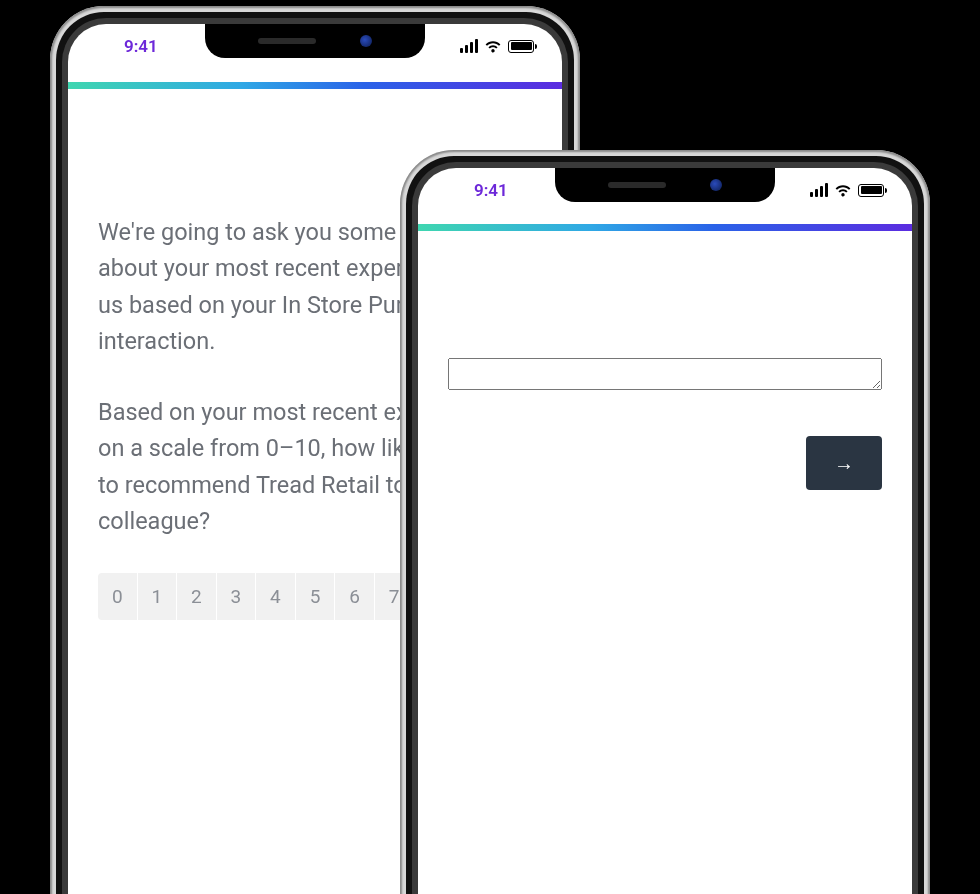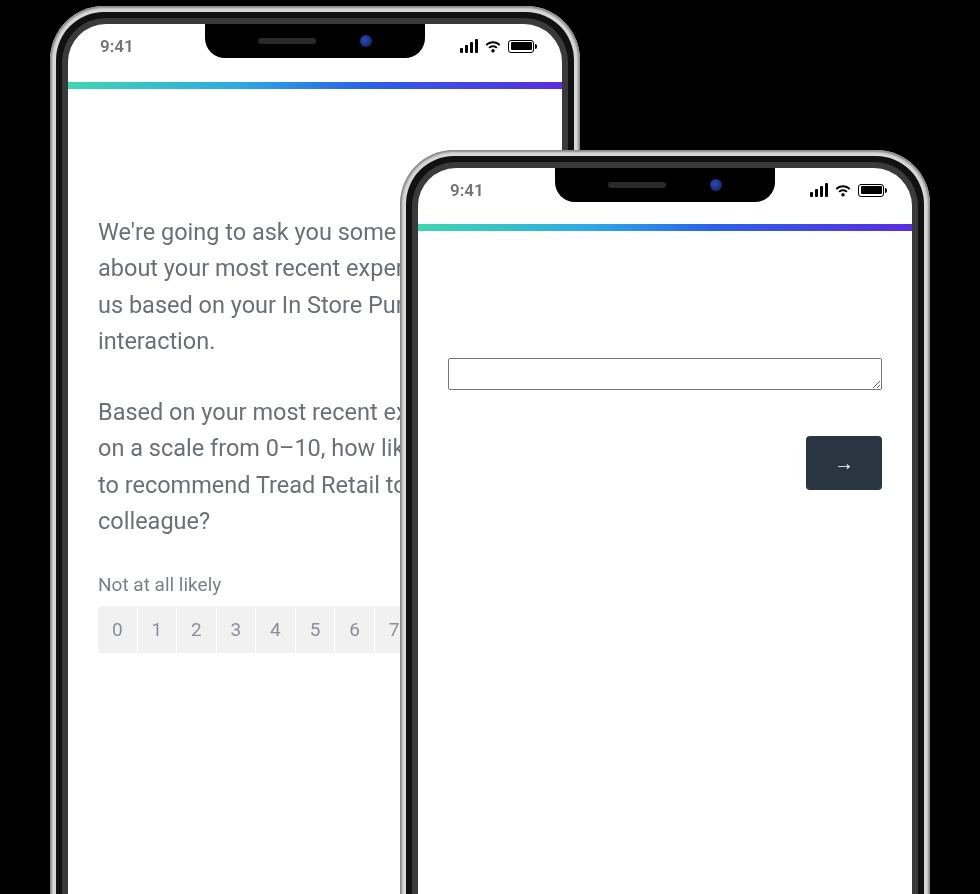--- a/index.html
+++ b/index.html
@@ -82,22 +82,22 @@
     height: 24px;
     display: flex;
     justify-content: space-between;
     align-items: center;
     padding: 0 28px;
     z-index: 10;
   }
   .status-time {
     font-size: 17px;
     font-weight: 600;
-    color: #737373;
-    margin-left: 4px;
+    color: #6d28d9;
+    margin-left: 28px;
   }
   .status-right {
     display: flex;
     align-items: center;
     gap: 6px;
   }
   .signal {
     display: flex;
     align-items: flex-end;
     gap: 2px;
@@ -236,24 +236,20 @@
           <span class="battery">
                 <span class="fill"></span>
               </span>
         </span>
       </div>
       <div class="gradient-bar"></div>
 
       <div class="content-a">
         <p>We're going to ask you some questions about your most recent experience with us based on your In Store Purchase interaction.</p>
         <p>Based on your most recent experience, on a scale from 0–10, how likely are you to recommend Tread Retail to a friend or colleague?</p>
-        <div class="scale-labels">
-          <span>Not at all likely</span>
-          <span>Extremely likely</span>
-        </div>
         <div class="scale-row">
           <div class="cell">0</div>
           <div class="cell">1</div>
           <div class="cell">2</div>
           <div class="cell">3</div>
           <div class="cell">4</div>
           <div class="cell">5</div>
           <div class="cell">6</div>
           <div class="cell">7</div>
           <div class="cell">8</div>

